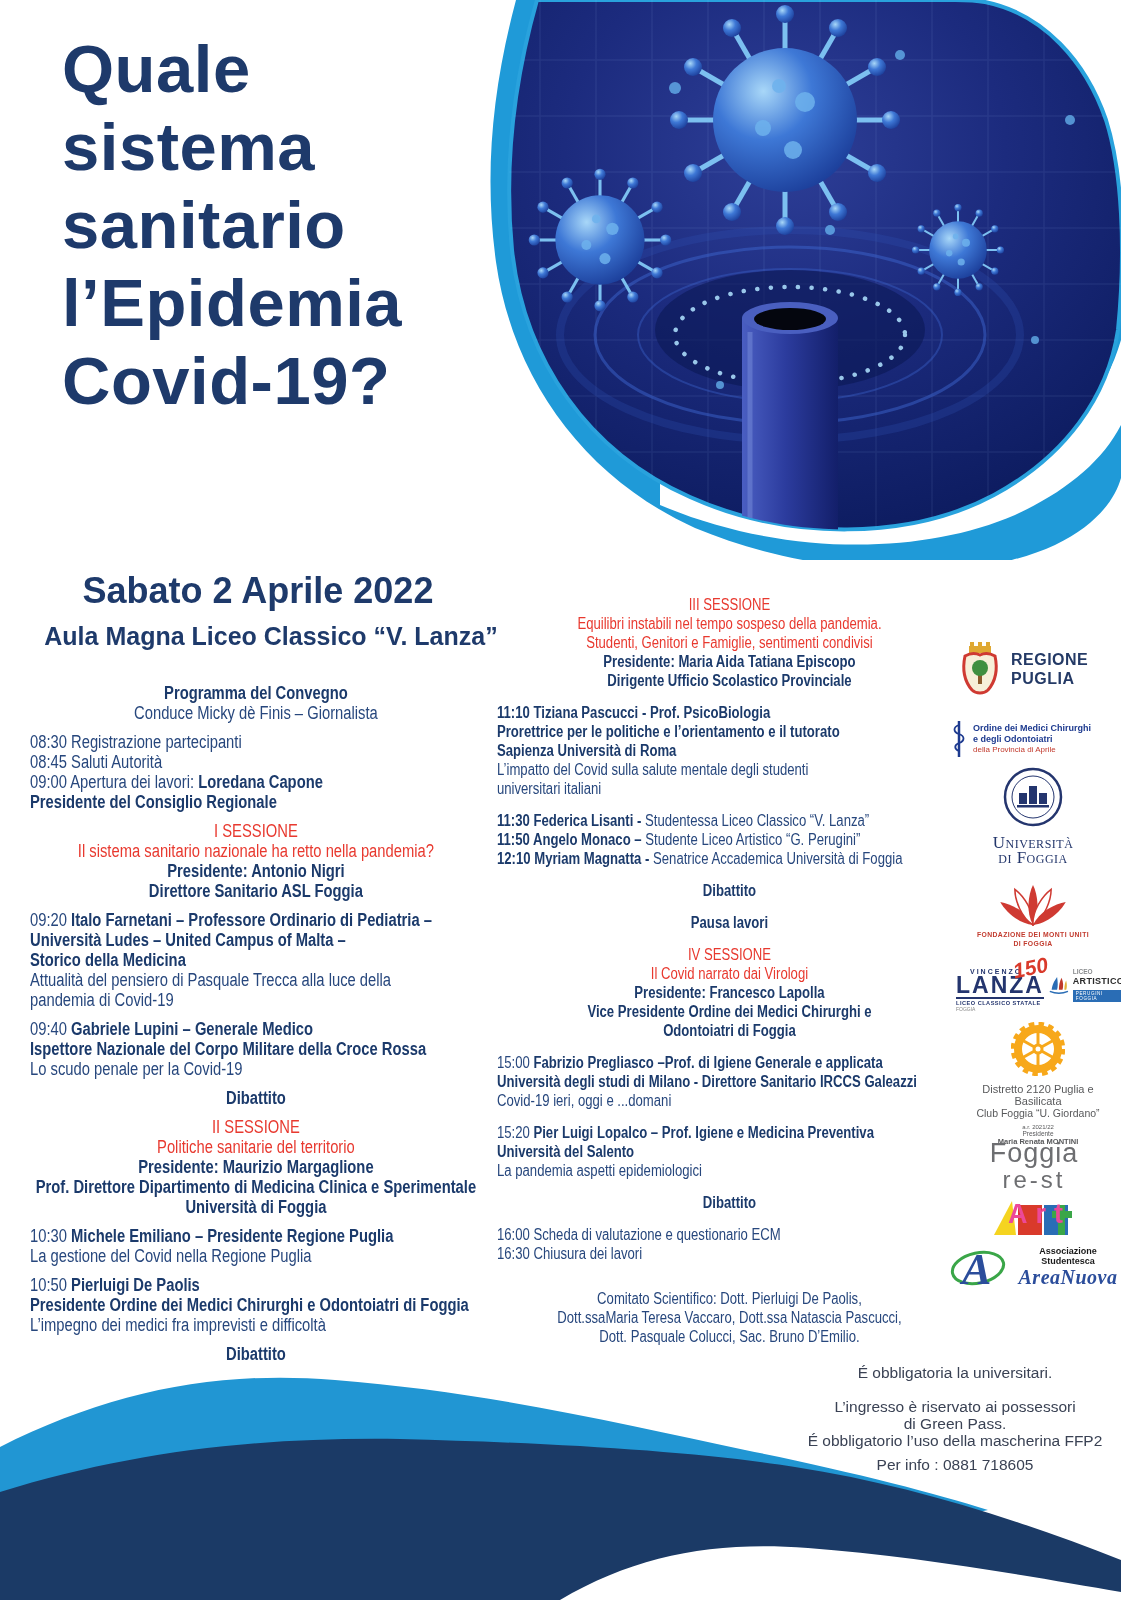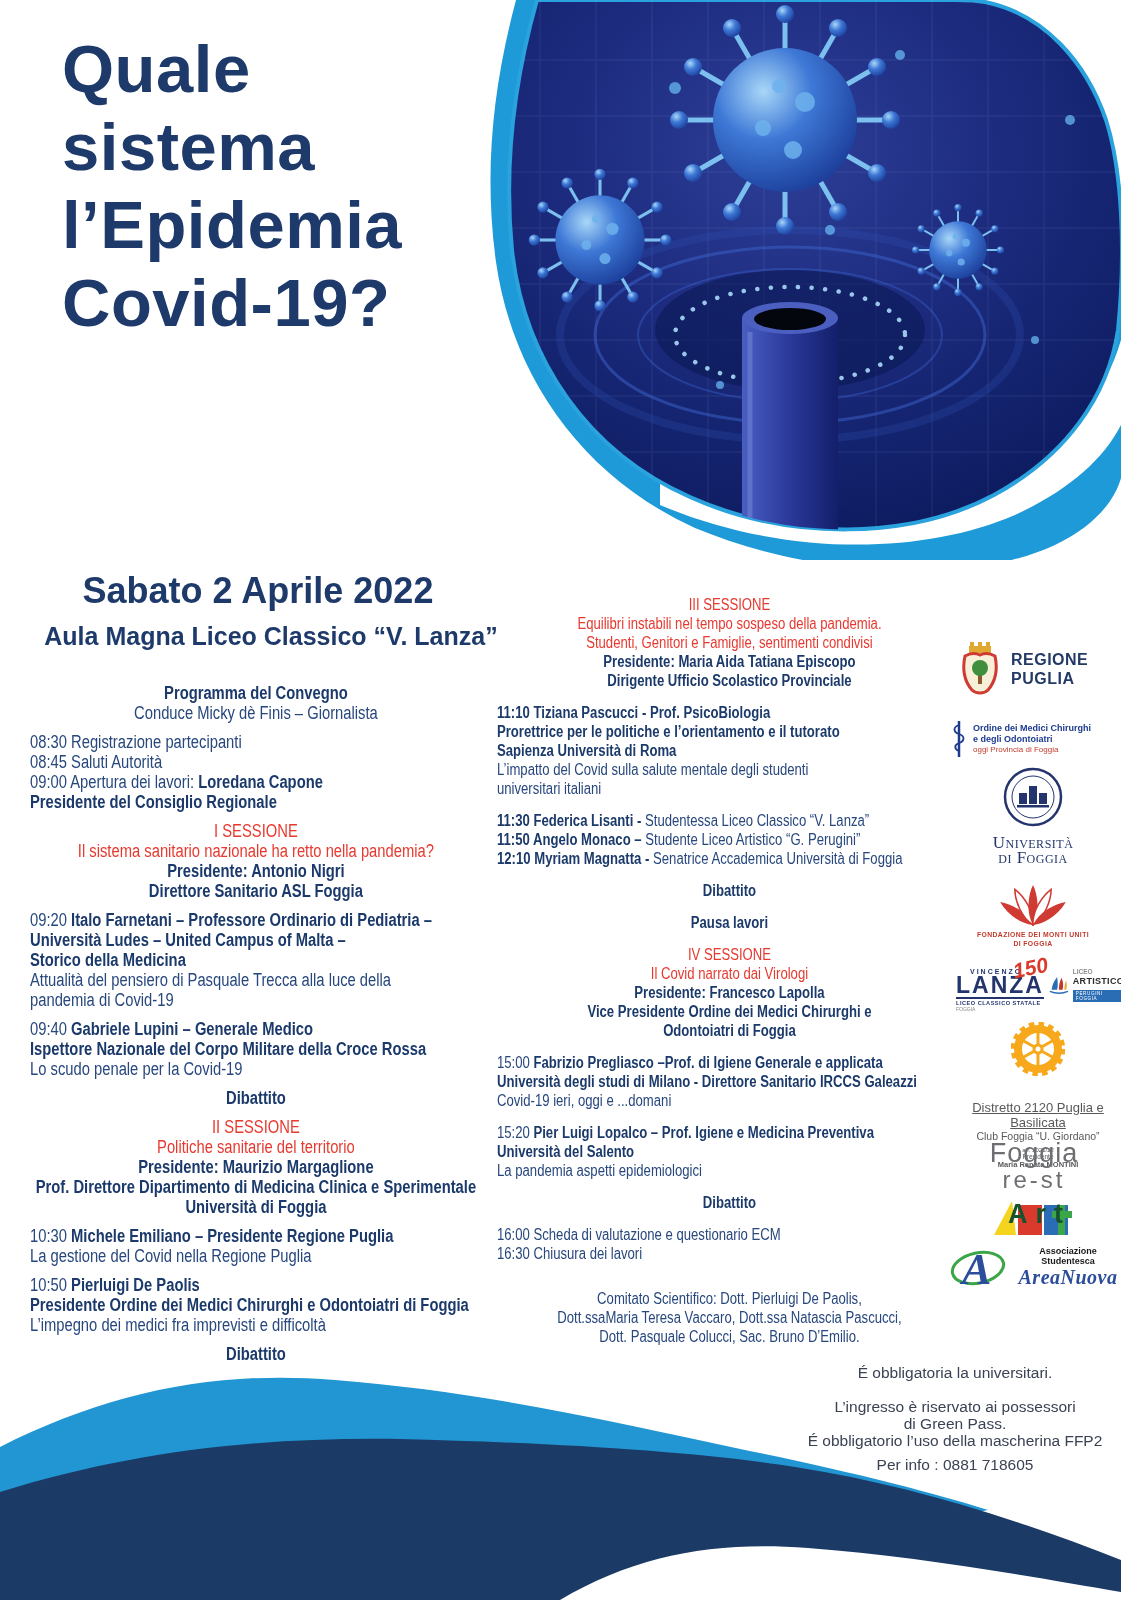--- a/index.html
+++ b/index.html
@@ -53,30 +53,30 @@
   .lz-sub{font-size:5.6px;color:#24356e;letter-spacing:.5px;border-top:2px solid #24356e;
           padding-top:1px;margin-top:1px;font-weight:700;}
   .lz-city{font-size:5px;color:#888;}
   #logo-artistico{left:1048px;top:968px;width:76px;}
   .la-row{display:flex;align-items:center;gap:3px;}
   .la-l1{font-size:6.5px;color:#8a8c8e;font-weight:700;line-height:8px;}
   .la-l2{font-size:9px;color:#2b2b2b;font-weight:700;line-height:10px;letter-spacing:.3px;}
   .la-bar{background:#2a6db5;color:#fff;font-size:4.6px;padding:1px 3px;margin-top:1px;
           letter-spacing:.6px;display:inline-block;}
   #logo-rotary{left:960px;top:1022px;width:156px;text-align:center;color:#58595b;}
-  .rt-l1{font-size:13px;margin-top:20px;text-decoration:underline;}
+  .rt-l1{font-size:11px;margin-top:3px;}
   .rt-l2{font-size:10.5px;line-height:12px;}
   .rt-l3{font-size:6px;margin-top:5px;}
   .rt-l4{font-size:6.5px;}
   .rt-l5{font-size:7.5px;font-weight:700;}
   #logo-restart{left:975px;top:1140px;width:118px;text-align:center;color:#6d6e71;}
   .ra-foggia{font-size:27px;line-height:27px;letter-spacing:1px;}
   .ra-rest{font-size:24px;line-height:26px;letter-spacing:3px;}
   .ra-tiles{position:relative;width:84px;height:40px;margin:4px auto 0;}
-  .ra-art{position:absolute;left:16px;top:2px;color:#14532d;font-size:27px;font-weight:700;
+  .ra-art{position:absolute;left:16px;top:2px;color:#ec4899;font-size:27px;font-weight:700;
           letter-spacing:8px;}
   #logo-areanuova{left:950px;top:1242px;width:178px;display:flex;align-items:center;gap:2px;}
   .an-right{text-align:center;flex:1;}
   .an-assoc{font-size:9px;font-weight:700;color:#1a1a1a;line-height:10px;}
   .an-name{font-size:20px;font-weight:700;font-style:italic;color:#2b4d9b;letter-spacing:.5px;
            font-family:"Liberation Serif",serif;}
 </style>
 </head>
 <body>
 
@@ -189,20 +189,21 @@
         <circle cx="590" cy="120" r="5"></circle>
       <circle cx="240" cy="385" r="4"></circle>
         <circle cx="555" cy="340" r="4"></circle>
         <circle cx="350" cy="230" r="5"></circle>
     </g>
   </svg>
 
   <div class="abs title">
       <div class="line"><span class="w-b">Quale</span></div>
       <div class="line"><span class="w-b">sistema</span></div>
+      <div class="line"><span class="w-b">sanitario</span></div>
       <div class="line"><span class="w-b">l’Epidemia</span></div>
       <div class="line"><span class="w-b">Covid-19?</span></div>
     </div>
   <div class="abs date">Sabato 2 Aprile 2022</div>
   <div class="abs venue">Aula Magna Liceo Classico “V. Lanza”</div>
 
   <div class="abs col col-left">
       <div class="line c"><span class="w-b">Programma del Convegno</span></div>
       <div class="line c"><span class="w-n">Conduce Micky dè Finis – Giornalista</span></div>
       <div class="sp"></div>
@@ -306,21 +307,21 @@
   </div>
 
   <div class="logo" id="logo-ordine">
     <svg width="18" height="42" viewBox="0 0 18 42">
       <line x1="9" y1="3" x2="9" y2="39" stroke="#1d3a8f" stroke-width="2.5"></line>
       <path d="M9,7 C3,9 3,14 9,16 C15,18 15,23 9,25 C4,27 4,31 9,33" fill="none" stroke="#1d3a8f" stroke-width="1.8"></path>
     </svg>
     <div>
       <div class="om-l1">Ordine dei Medici Chirurghi</div>
       <div class="om-l2">e degli Odontoiatri</div>
-      <div class="om-l3">oggi Provincia di Foggia</div>
+      <div class="om-l3">della Provincia di Aprile</div>
     </div>
   </div>
 
   <div class="logo" id="logo-unifg">
     <svg width="62" height="62" viewBox="0 0 62 62">
       <circle cx="31" cy="31" r="28" fill="none" stroke="#24356e" stroke-width="2.5"></circle>
       <circle cx="31" cy="31" r="21" fill="none" stroke="#24356e" stroke-width="1"></circle>
       <rect x="27" y="20" width="8" height="18" fill="#24356e"></rect>
       <rect x="17" y="27" width="8" height="11" fill="#24356e"></rect>
       <rect x="37" y="27" width="8" height="11" fill="#24356e"></rect>

